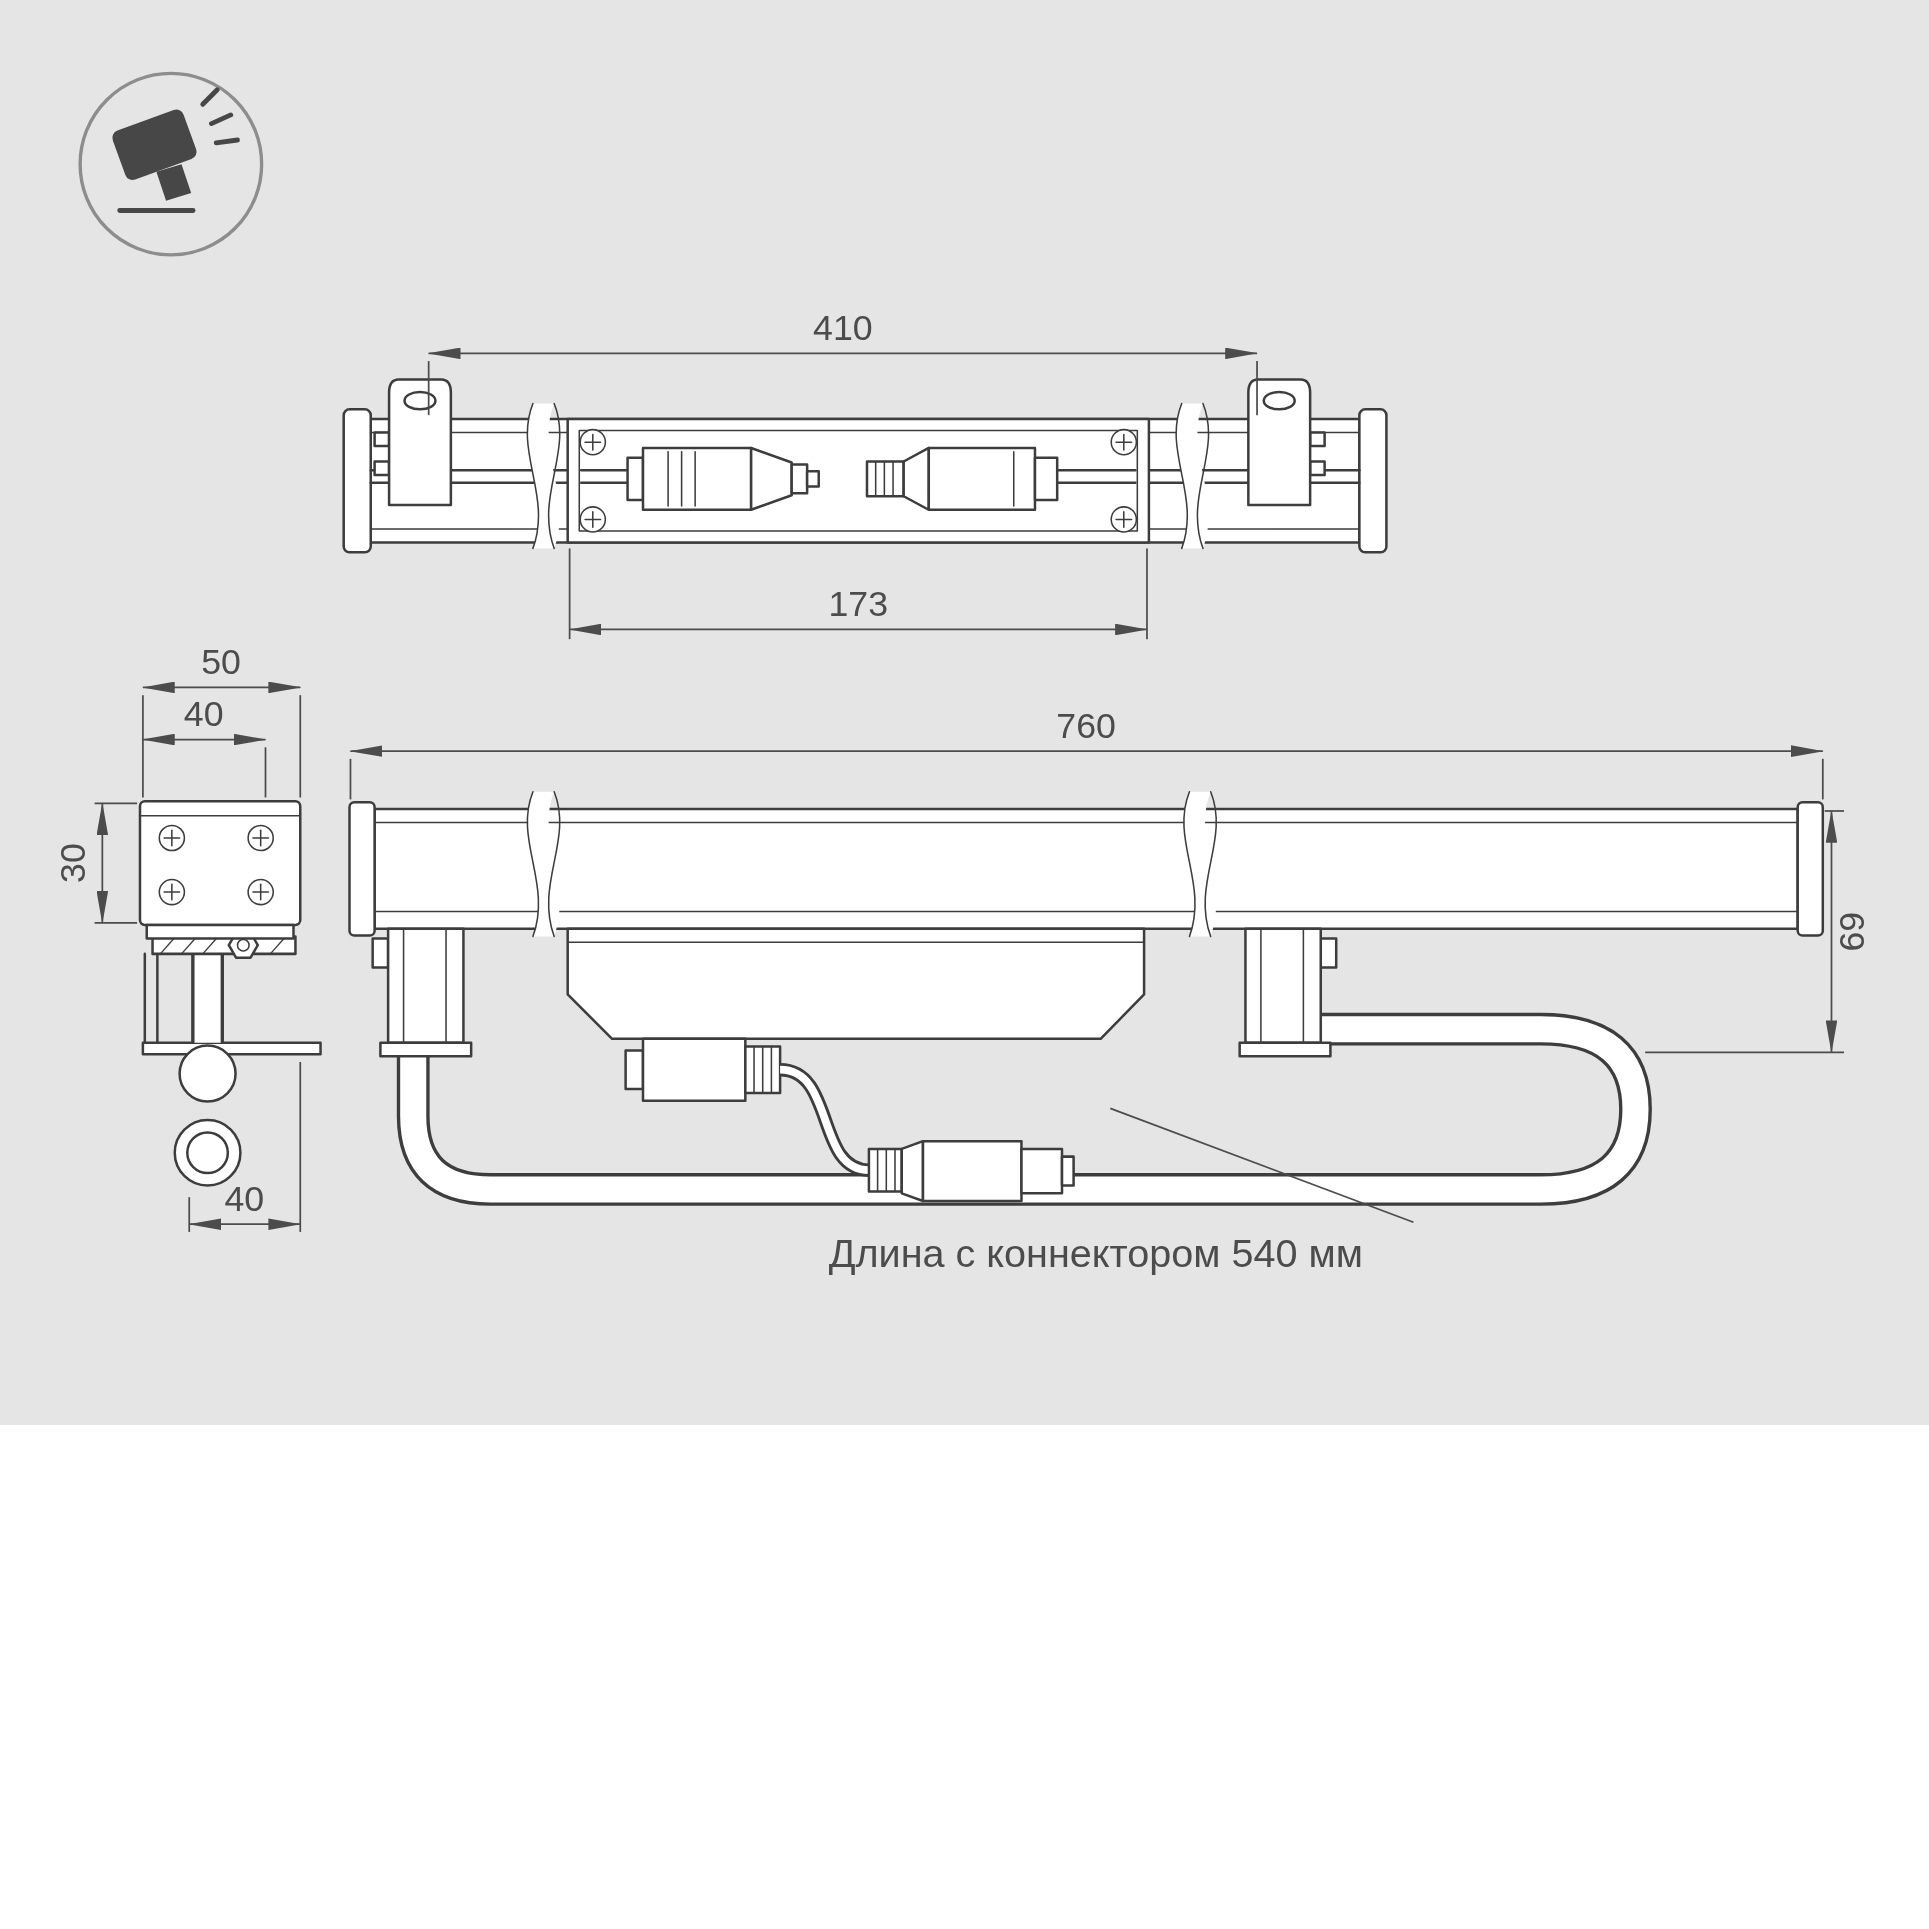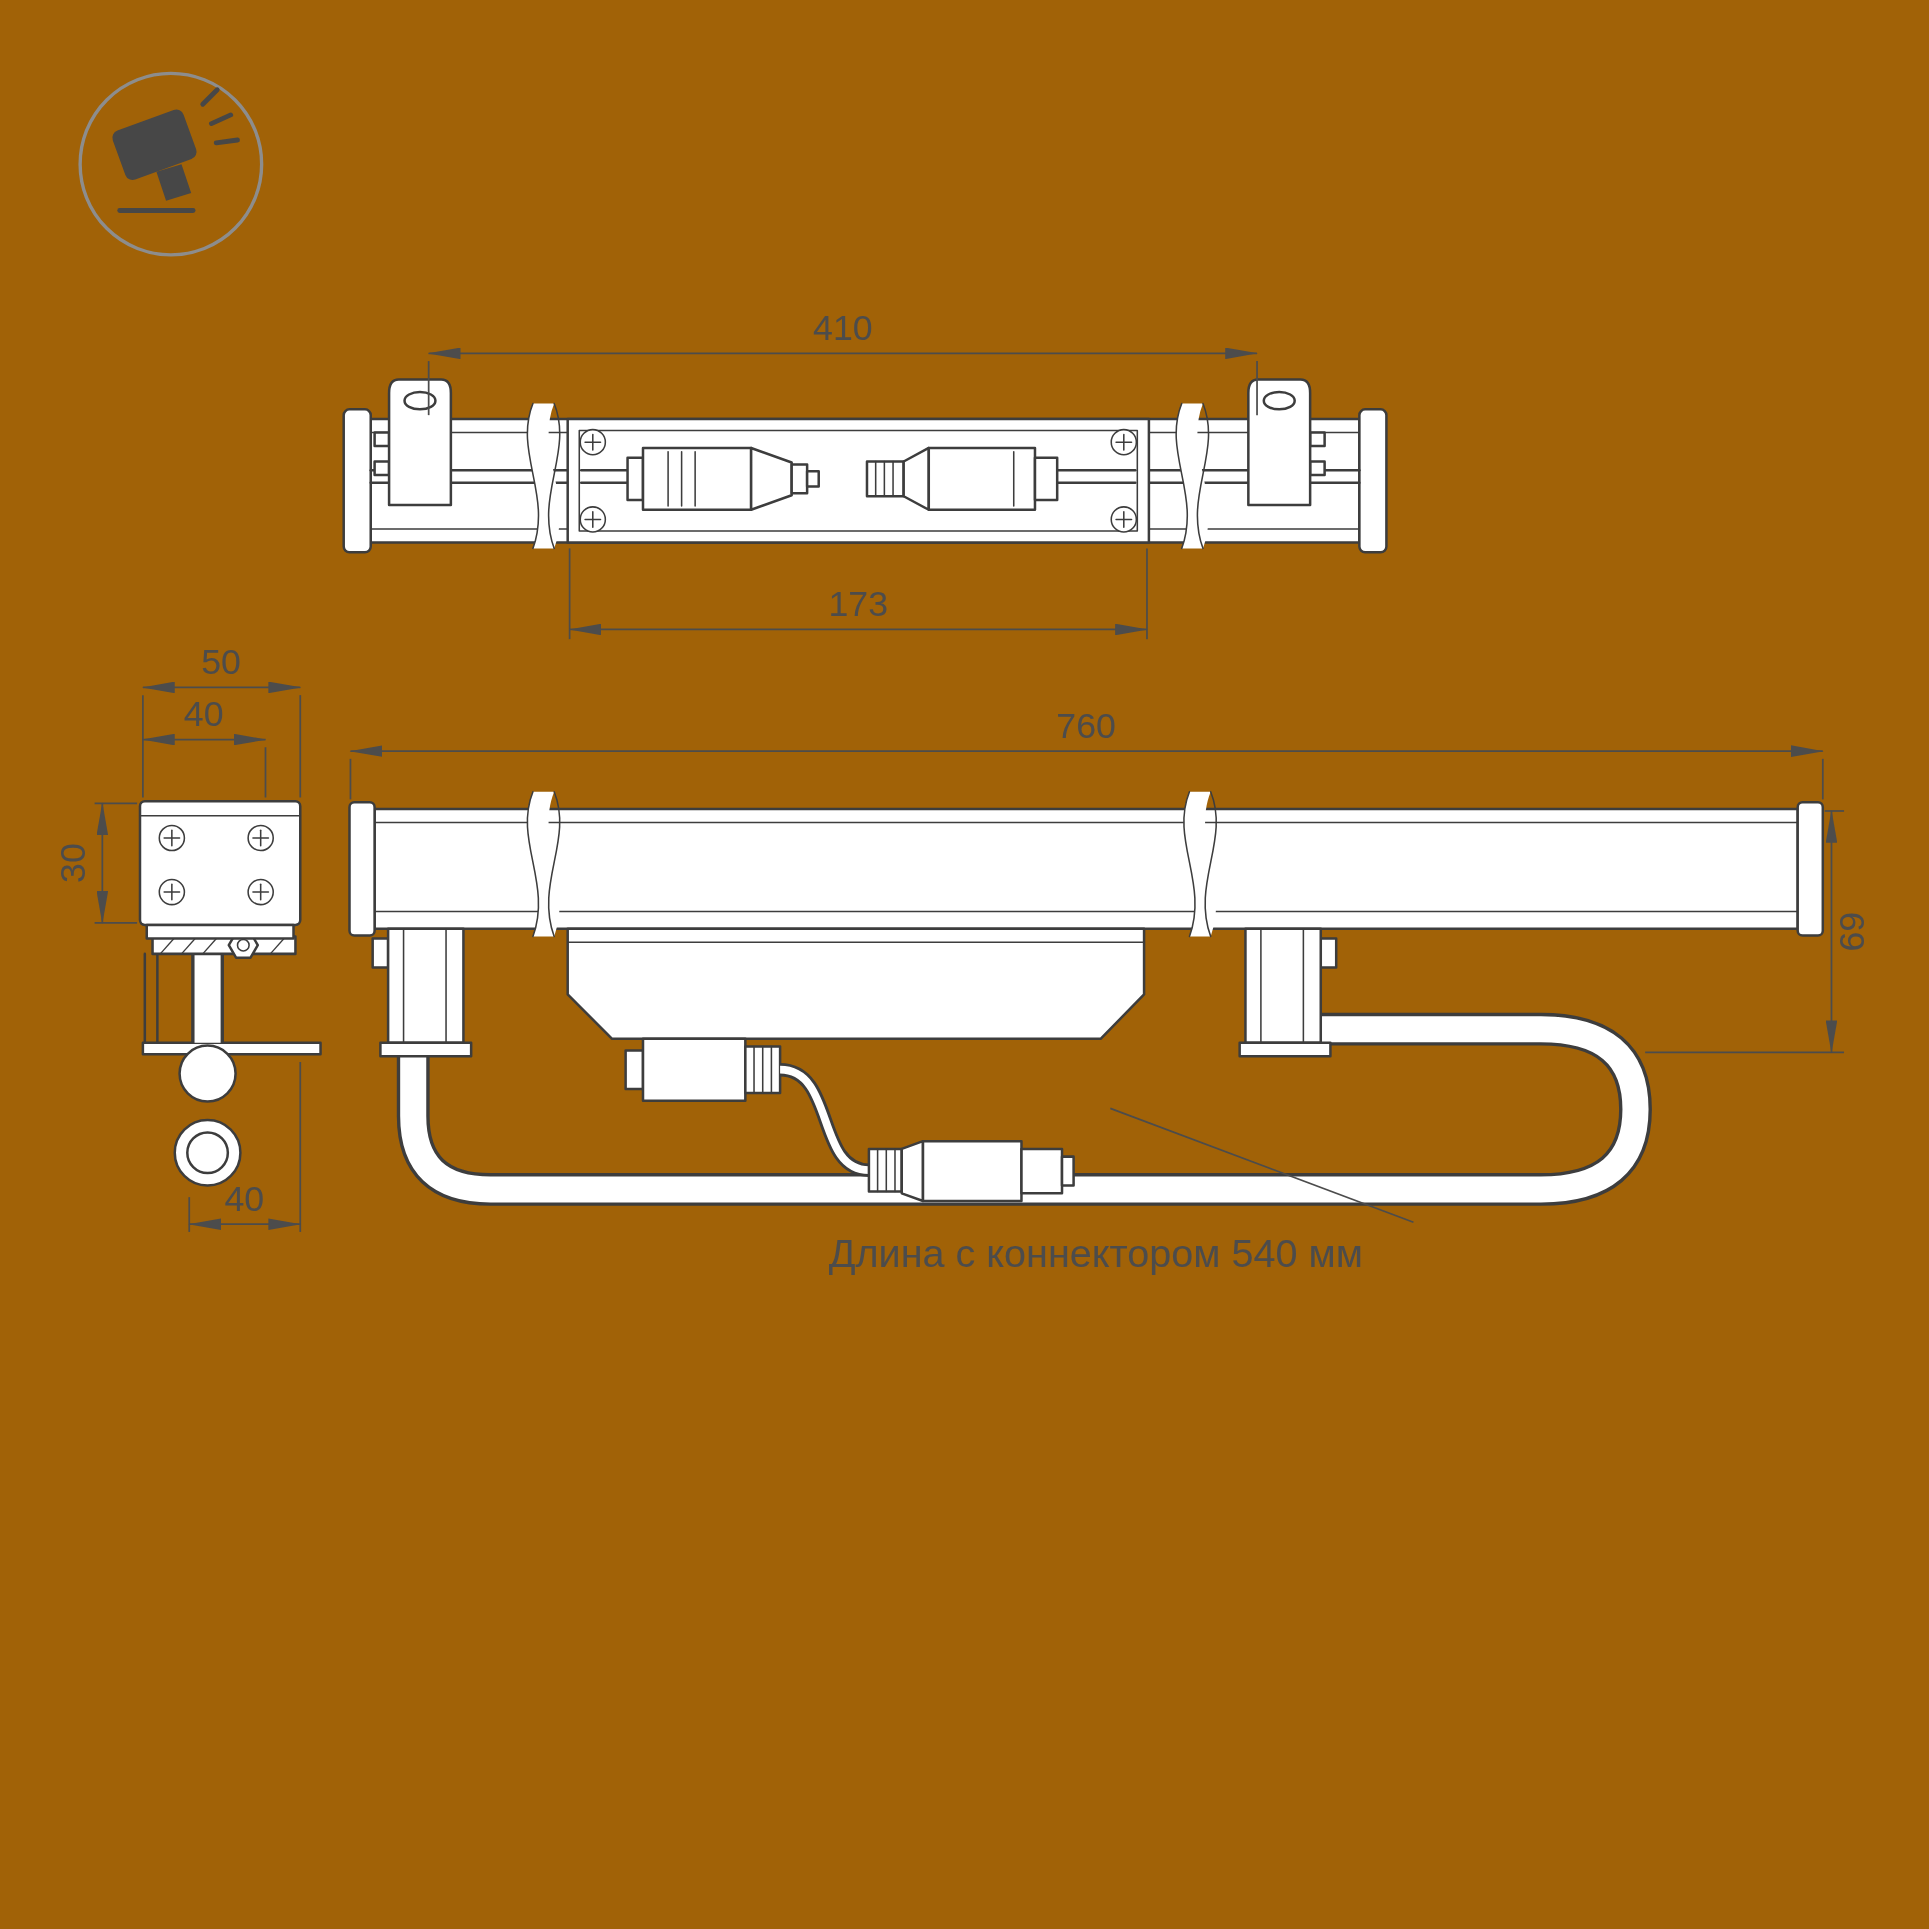--- a/index.html
+++ b/index.html
@@ -1,16 +1,16 @@
 <!DOCTYPE html>
 <html><head>
 <meta charset="utf-8">
 <style>
   html,body{margin:0;padding:0;background:#fff}
-  .stage{position:relative;width:1929px;height:1929px;background:#a16207;overflow:hidden}
+  .stage{position:relative;width:1929px;height:1425px;background:#e5e5e5;overflow:hidden}
   svg{display:block}
   .ln{fill:none;stroke:#3d3d3d;stroke-width:2.6;stroke-linecap:round;stroke-linejoin:round}
   .thin{stroke-width:1.6}
   .wf{fill:#ffffff;stroke:#3d3d3d;stroke-width:2.6;stroke-linejoin:round}
   .dim{fill:none;stroke:#4c4c4c;stroke-width:1.8;stroke-linecap:butt}
   .dimtxt{font:400 37px "Liberation Sans",sans-serif;fill:#4c4c4c;text-anchor:middle}
   .note{font:400 41px "Liberation Sans",sans-serif;fill:#4c4c4c;text-anchor:middle}
   .dark{fill:#474747;stroke:none}
   .ray{stroke:#474747;stroke-width:5;stroke-linecap:round}
   .cabo{fill:none;stroke:#3d3d3d;stroke-width:34}

